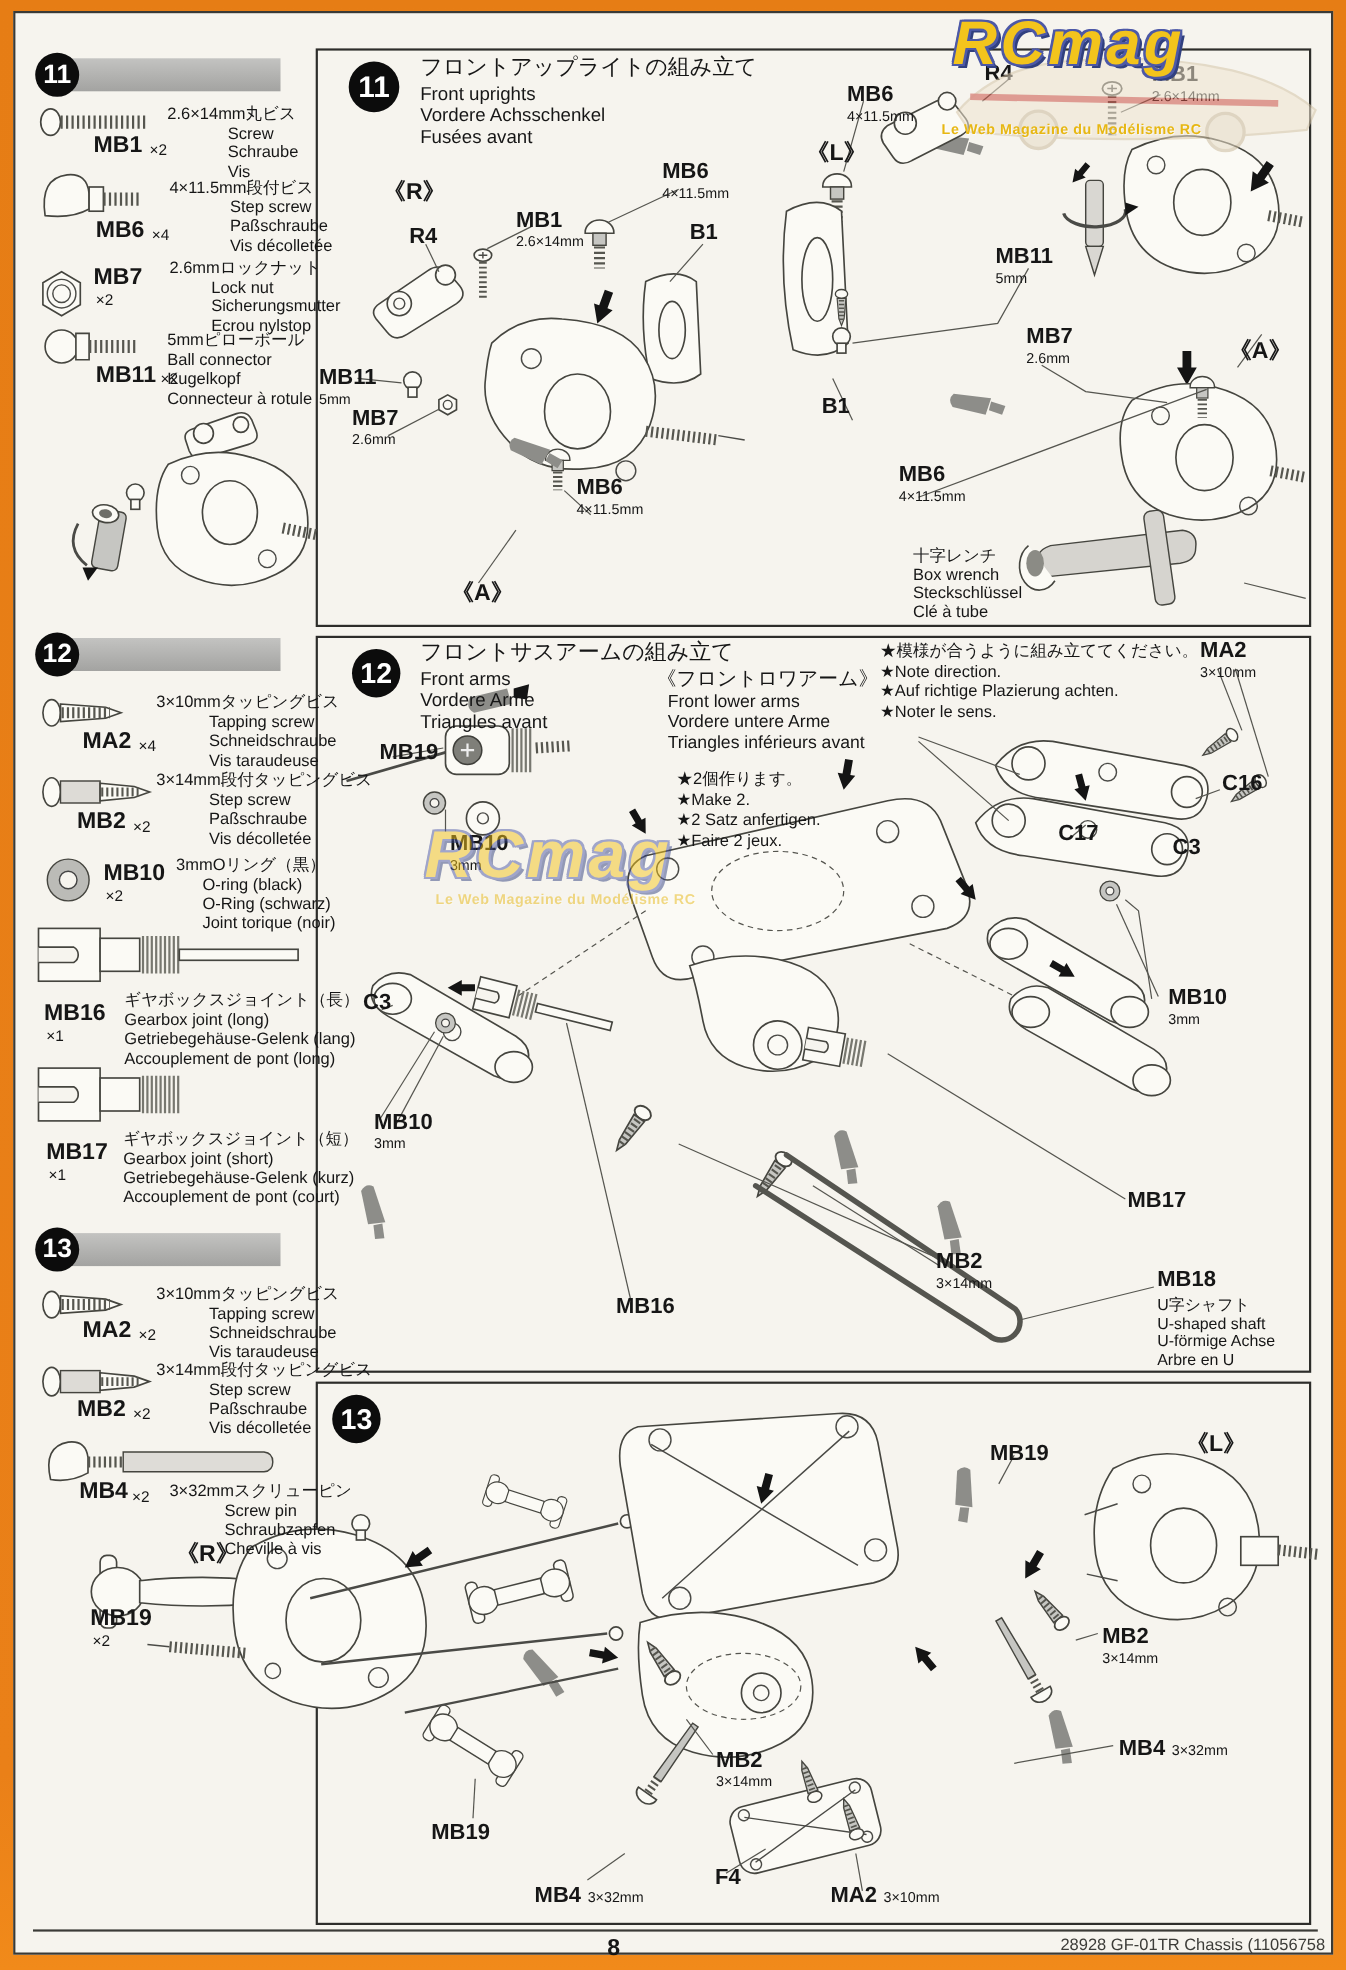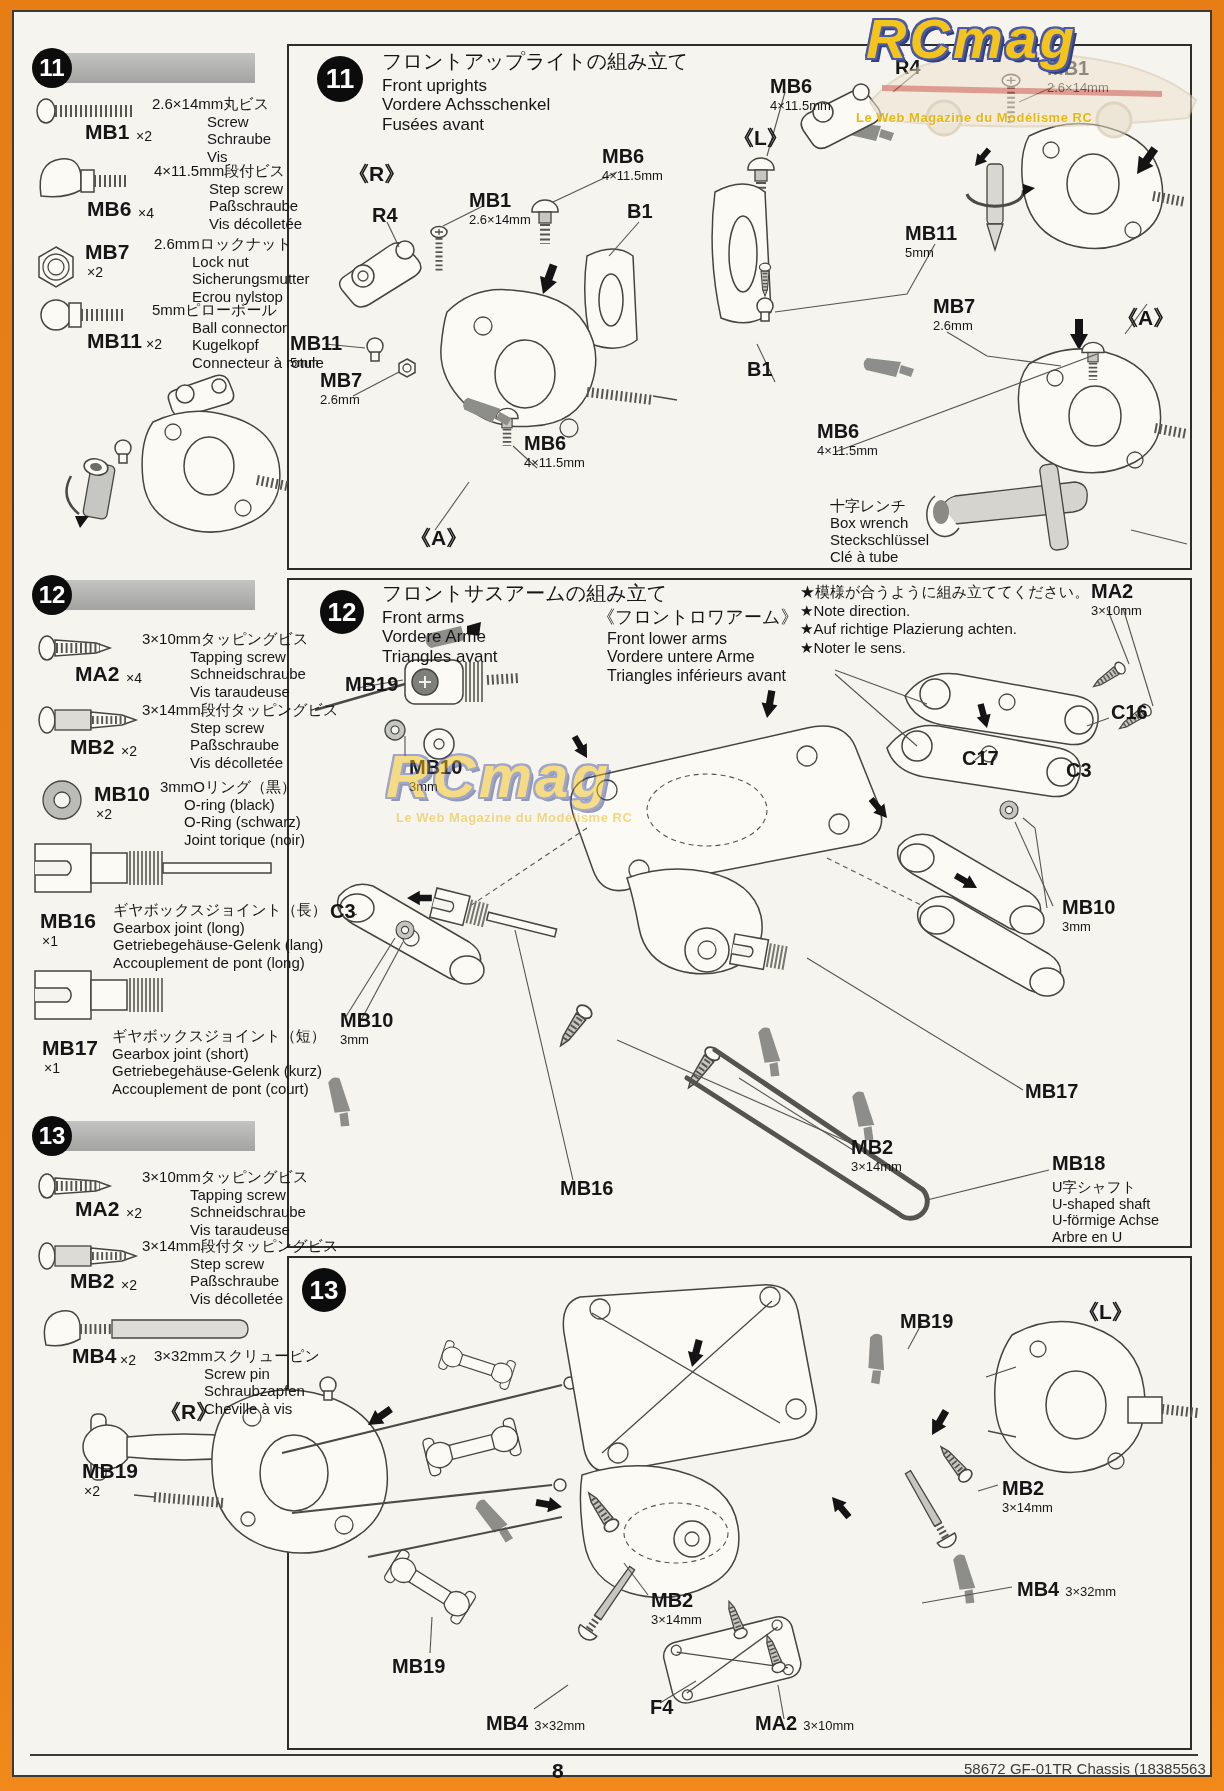--- a/index.html
+++ b/index.html
@@ -10,21 +10,21 @@
 .badge{position:absolute;background:#0c0c0c;color:#fff;border-radius:50%;text-align:center;font-weight:800;z-index:3}
 .graybar{position:absolute;background:linear-gradient(180deg,#c3c3c1,#a3a3a1);z-index:1}
 .panel{position:absolute;border:2px solid #2d2d2a;z-index:0}
 .code{font-weight:700;font-size:21px}
 .qty{font-size:14px;margin-left:4px}
 .stackc{line-height:1.05;z-index:2}
 .stackc .code{display:block}
 .stackc .qty{display:block;margin-left:2px;margin-top:2px}
 .desc{font-size:15px;line-height:17.5px;white-space:nowrap;z-index:2}
 .desc div{white-space:nowrap}
-.i24{margin-left:24px}.i38{margin-left:38px}.i40{margin-left:40px}.i48{margin-left:48px}.i50{margin-left:50px}.i55{margin-left:55px}
+.i24{margin-left:24px}.i38{margin-left:38px}.i40{}.i48{margin-left:48px}.i50{margin-left:50px}.i55{margin-left:55px}
 .title{z-index:2;white-space:nowrap}
 .title .tjp{font-size:20px;margin-bottom:4px}
 .title div{font-size:17px;line-height:19.5px}
 .marker{position:absolute;font-size:21px;font-weight:700;white-space:nowrap;z-index:2}
 .dstack{position:absolute;line-height:1;white-space:nowrap;z-index:2}
 .dstack .dcode{font-size:20px;font-weight:700;display:block}
 .dstack .dsz{font-size:13px;display:block;margin-top:3px}
 .dlab{position:absolute;font-size:20px;font-weight:700;white-space:nowrap;z-index:2}
 .drow{position:absolute;white-space:nowrap;z-index:2}
 .drow .dcode{font-size:20px;font-weight:700}
@@ -509,20 +509,26 @@
     <div style="margin-left:10px">Front lower arms</div>
     <div style="margin-left:10px">Vordere untere Arme</div>
     <div style="margin-left:10px">Triangles inférieurs avant</div>
   </div>
   <div class="abs title" style="left:368px;top:572px">
     <div class="tjp">フロントサスアームの組み立て</div>
     <div>Front arms</div>
     <div>Vordere Arme</div>
     <div>Triangles avant</div>
   </div>
+  <div class="note" style="left:601px;top:688px">
+    <div>★2個作ります。</div>
+    <div>★Make 2.</div>
+    <div>★2 Satz anfertigen.</div>
+    <div>★Faire 2 jeux.</div>
+  </div>
   <div class="note" style="left:786px;top:571px">
     <div>★模様が合うように組み立ててください。</div>
     <div>★Note direction.</div>
     <div>★Auf richtige Plazierung achten.</div>
     <div>★Noter le sens.</div>
   </div>
 
   <svg class="art" style="left:273px;top:566px" width="905" height="670" viewBox="0 0 905 670">
 
     <g>
@@ -771,21 +777,21 @@
     <div class="dcode">MB2</div>
       <div class="dsz">3×14mm</div>
   </div>
   <div class="dlab" style="left:636px;top:1684px">F4</div>
   <div class="drow" style="left:741px;top:1700px">
     <span class="dcode">MA2</span><span class="dsz">3×10mm</span>
   </div>
 
   <div class="frule" style="left:16px;top:1742px;width:1168px;height:2px"></div>
   <div class="pgnum" style="left:538px;top:1747px">8</div>
-  <div class="fright" style="left:950px;top:1748px;width:248px">58672 GF-01TR Chassis (18385563</div>
+  <div class="fright" style="left:950px;top:1748px;width:248px">28928 GF-01TR Chassis (11056758</div>
 </div>
 
 <div class="wm" style="left:852px;top:6px;width:370px;height:140px">
   <svg width="370" height="140" style="position:absolute;left:0;top:10px;opacity:.55">
     <path d="M18,86 q34,-40 96,-46 q84,-8 154,8 q48,12 76,36 l-8,18 q-156,16 -306,2 z" fill="#efe4d0" stroke="#d5c5a8" stroke-width="2"></path>
     <path d="M30,72 l280,6" stroke="#c43b30" stroke-width="6" fill="none" opacity=".85"></path>
     <circle cx="92" cy="102" r="17" fill="#e7dcc6" stroke="#cbbb9e" stroke-width="3"></circle>
     <circle cx="262" cy="104" r="17" fill="#e7dcc6" stroke="#cbbb9e" stroke-width="3"></circle>
   </svg>
   <div class="wm-brand" style="position:absolute;left:14px;top:0;font-size:56px">RCmag</div>

